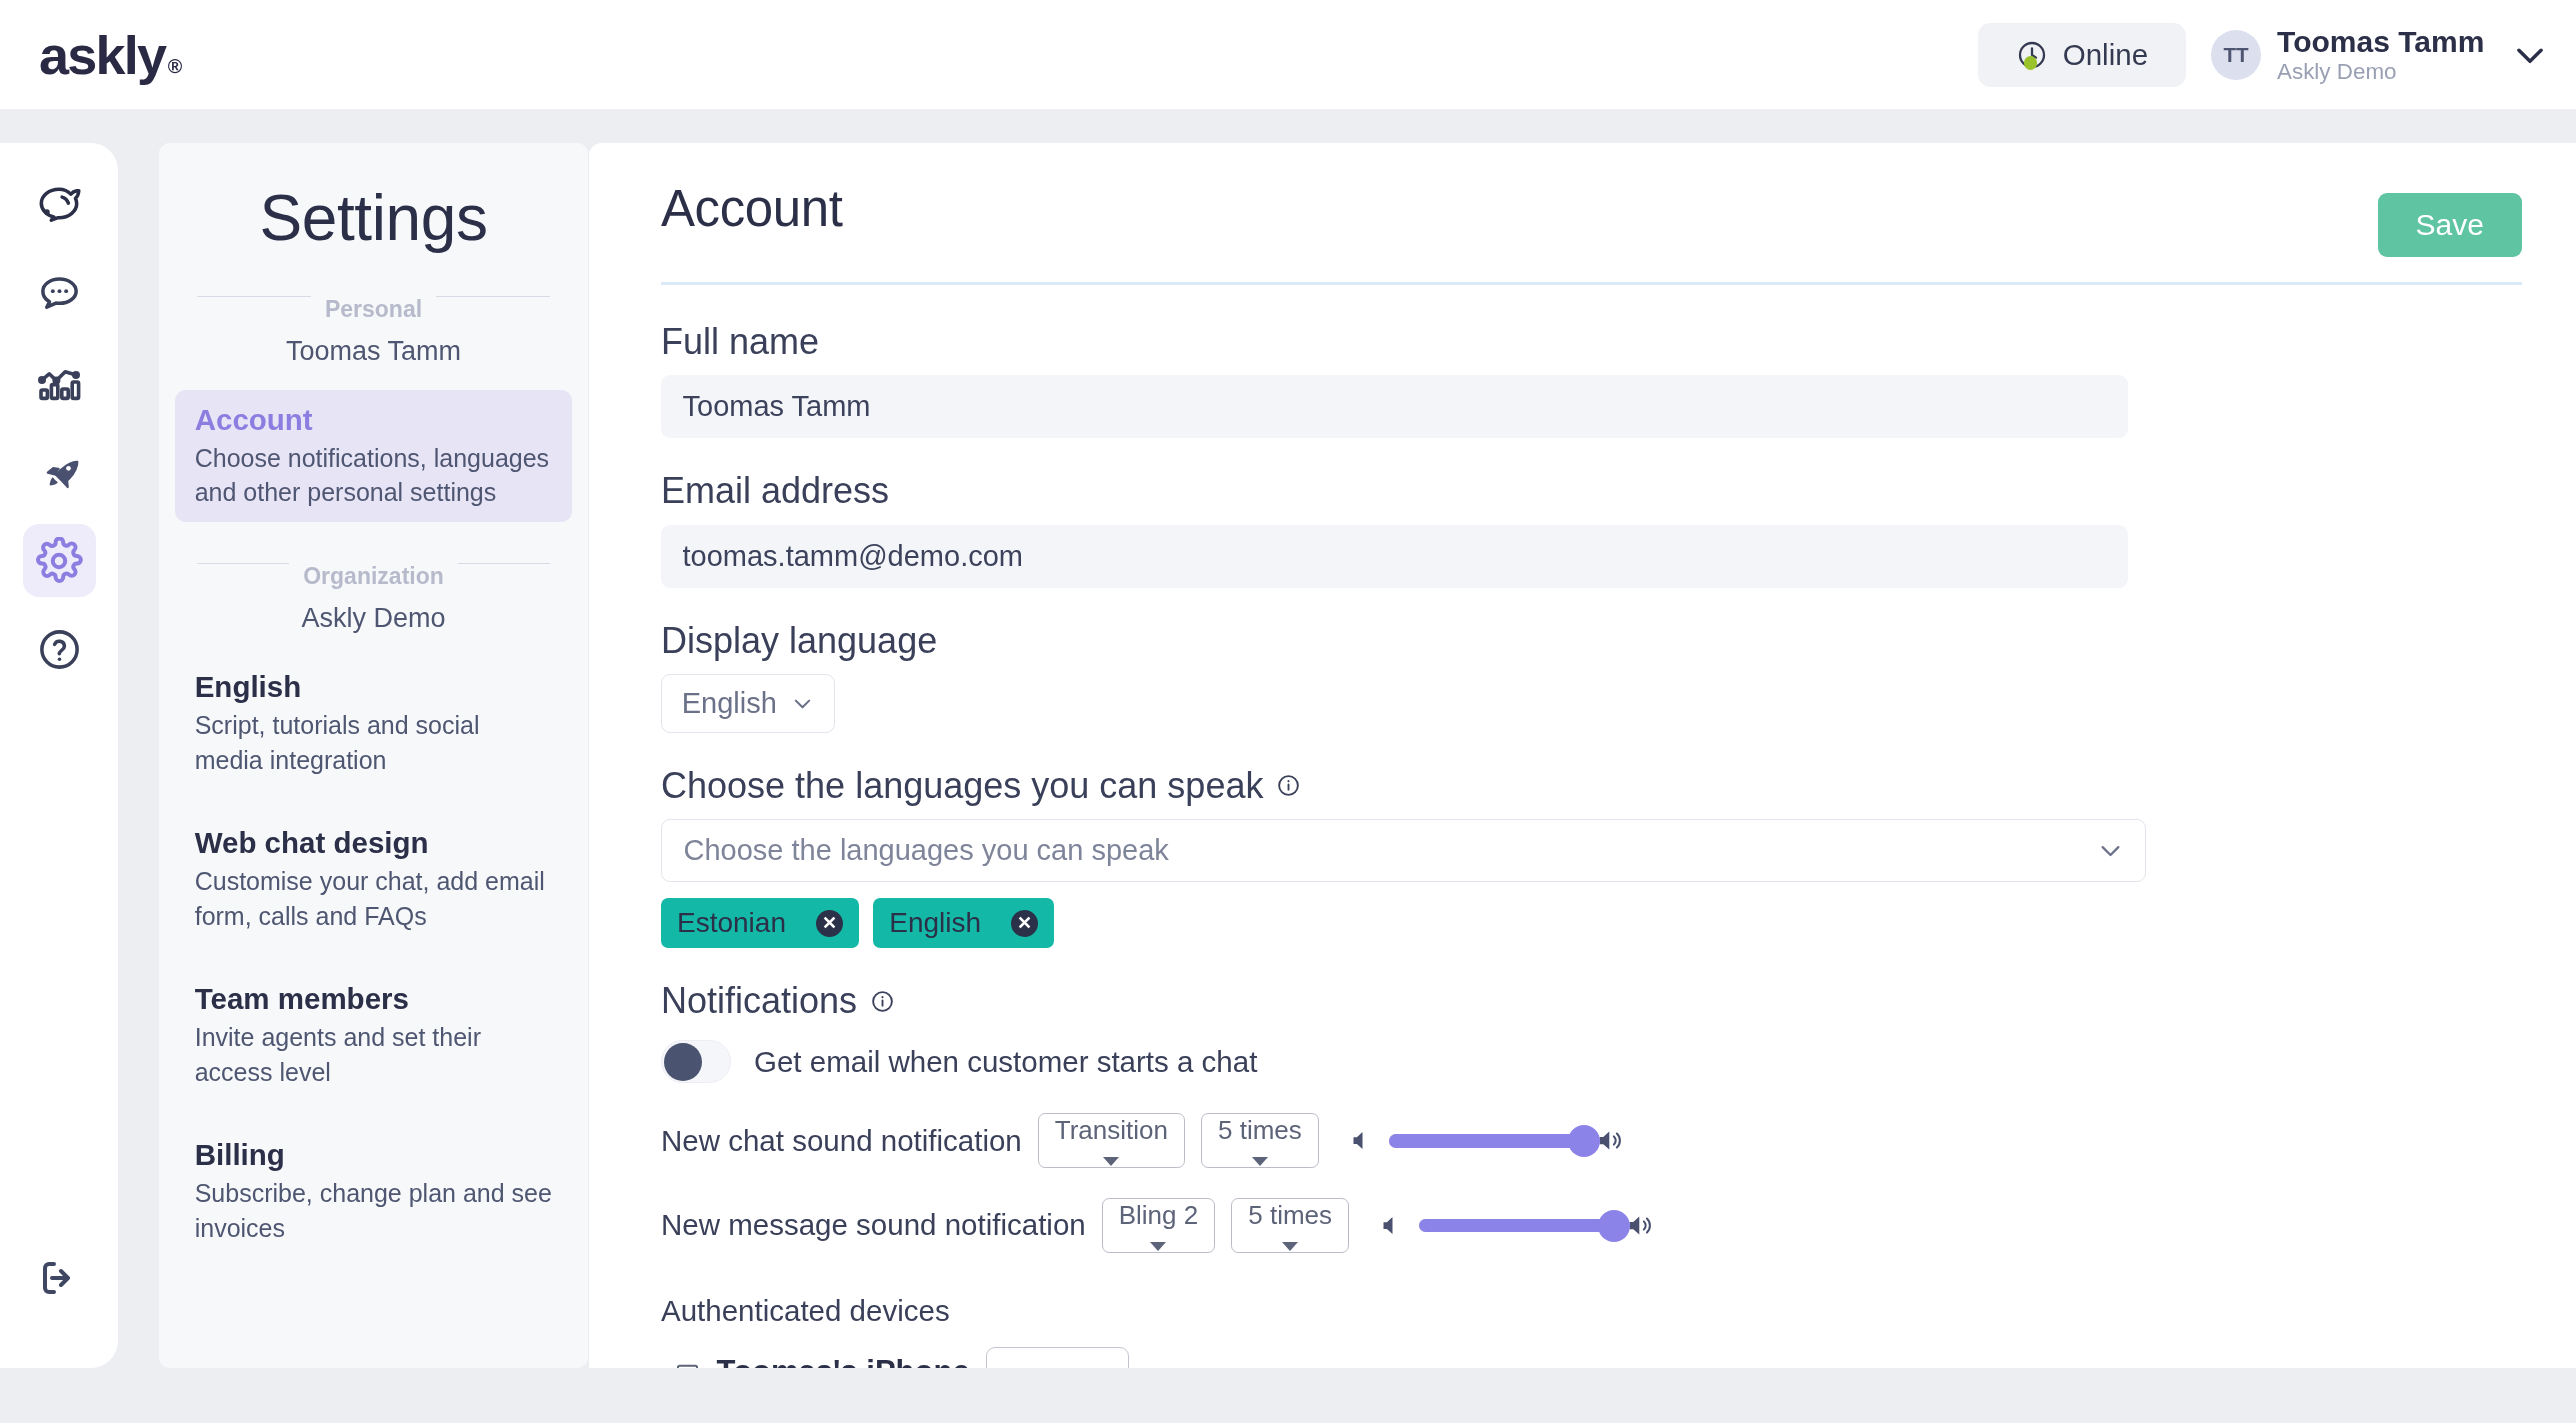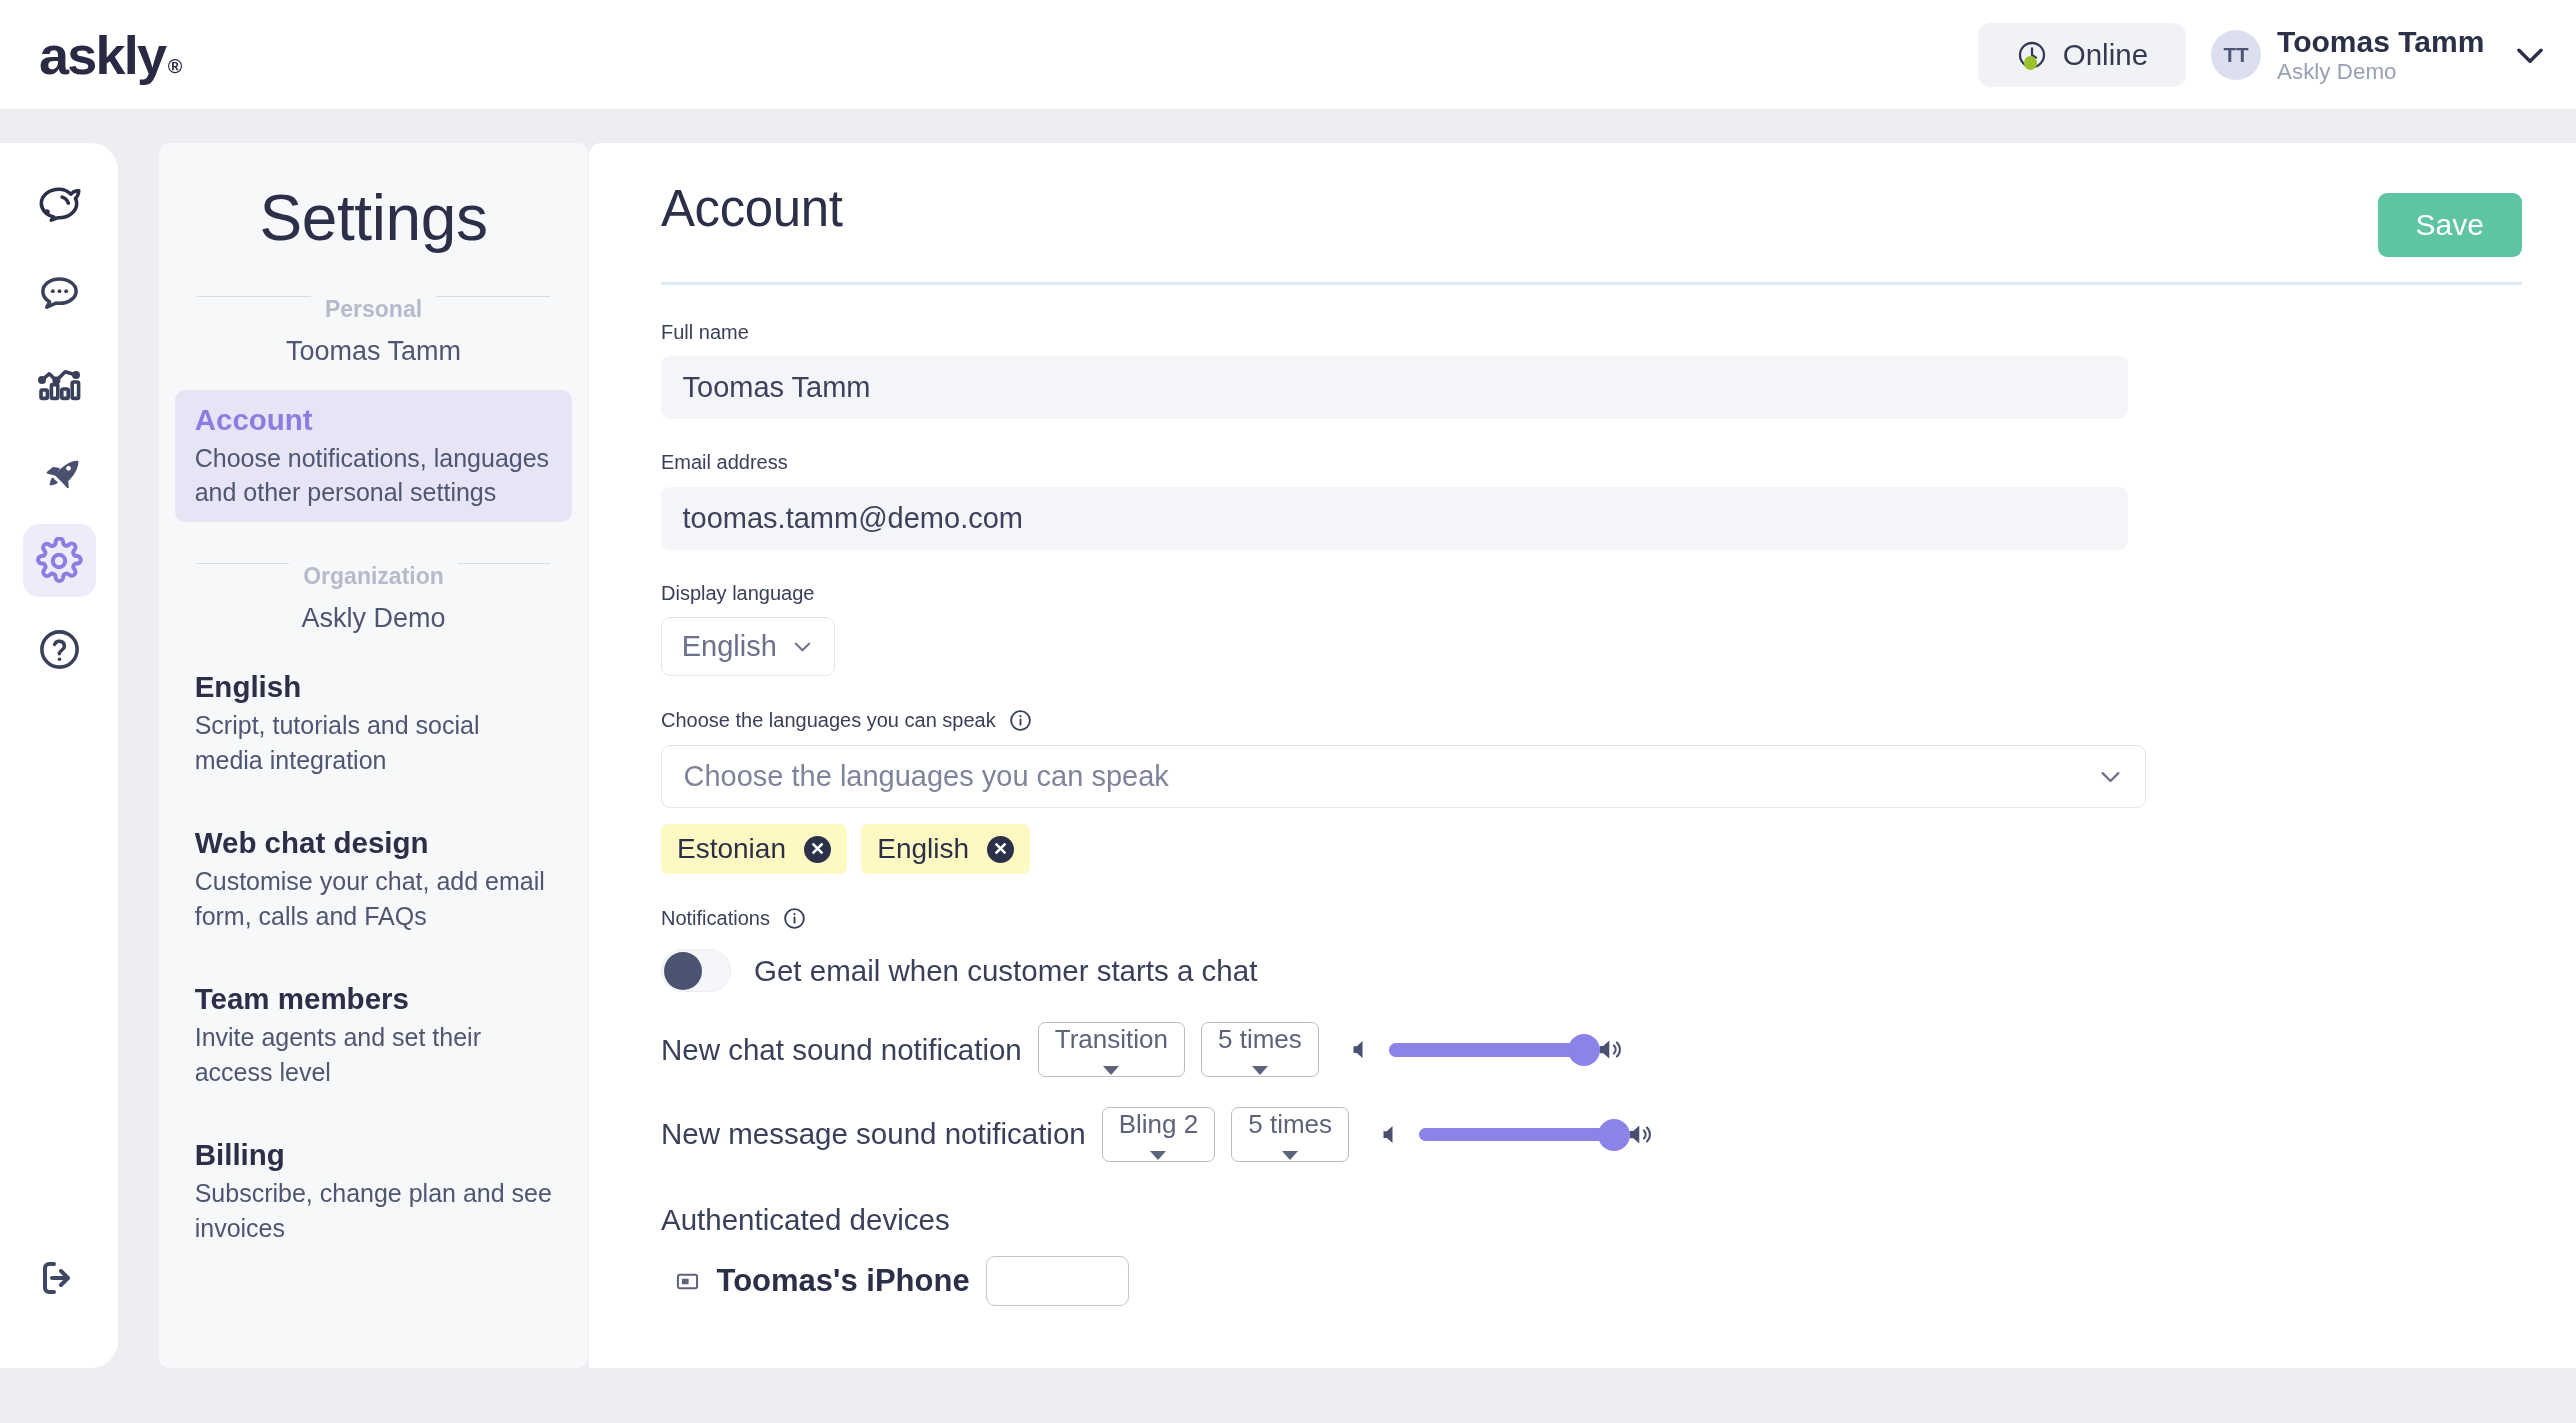--- a/index.html
+++ b/index.html
@@ -114,21 +114,21 @@
     background: #5fc4a2; color: #ffffff;
     font-size: 30px; border: none; border-radius: 9px;
     padding: 15px 38px; cursor: pointer;
     font-family: "Liberation Sans", sans-serif;
   }
   .divider {
     margin: 25px 54px 0 72px; height: 2.7px; background: #dbeaf8;
   }
 
   .form { padding: 36px 0 0 72px; }
-  .flabel { font-size: 20px; color: #3a4059; margin-bottom: 12.5px; }
+  .flabel { font-size: 36px; color: #3a4059; margin-bottom: 12.5px; }
   .finput {
     width: 1467px; height: 63px;
     background: #f4f5f8; border: none; border-radius: 9px;
     font-size: 29px; color: #3c425c; padding: 0 21.5px;
     font-family: "Liberation Sans", sans-serif;
   }
   .fgroup { margin-bottom: 32px; }
 
   .lang-select {
     display: inline-flex; align-items: center; gap: 14.3px;
@@ -143,22 +143,22 @@
     width: 1485px; height: 63px;
     border: 0.9px solid #e3e5ec; border-radius: 9px;
     background: #fff; display: flex; align-items: center;
     padding: 0 21.5px; cursor: pointer;
   }
   .multiselect .ph { font-size: 29px; color: #7e8499; }
   .multiselect .chev { margin-left: auto; }
 
   .chips { display: flex; gap: 14.3px; margin-top: 16px; }
   .chip {
-    display: flex; align-items: center; gap: 18px;
-    background: #fef9c3; border-radius: 7.2px;
+    display: flex; align-items: center; gap: 30px;
+    background: #14b8a6; border-radius: 7.2px;
     padding: 9px 16px; font-size: 28px; color: #2b2f48;
   }
   .chip-x {
     width: 27px; height: 27px; border-radius: 50%;
     background: #2b3148; color: #fff;
     display: flex; align-items: center; justify-content: center;
     font-size: 18px; font-weight: 700; cursor: pointer; line-height: 1;
   }
 
   .toggle-row { display: flex; align-items: center; gap: 23px; margin-top: 18px; }

